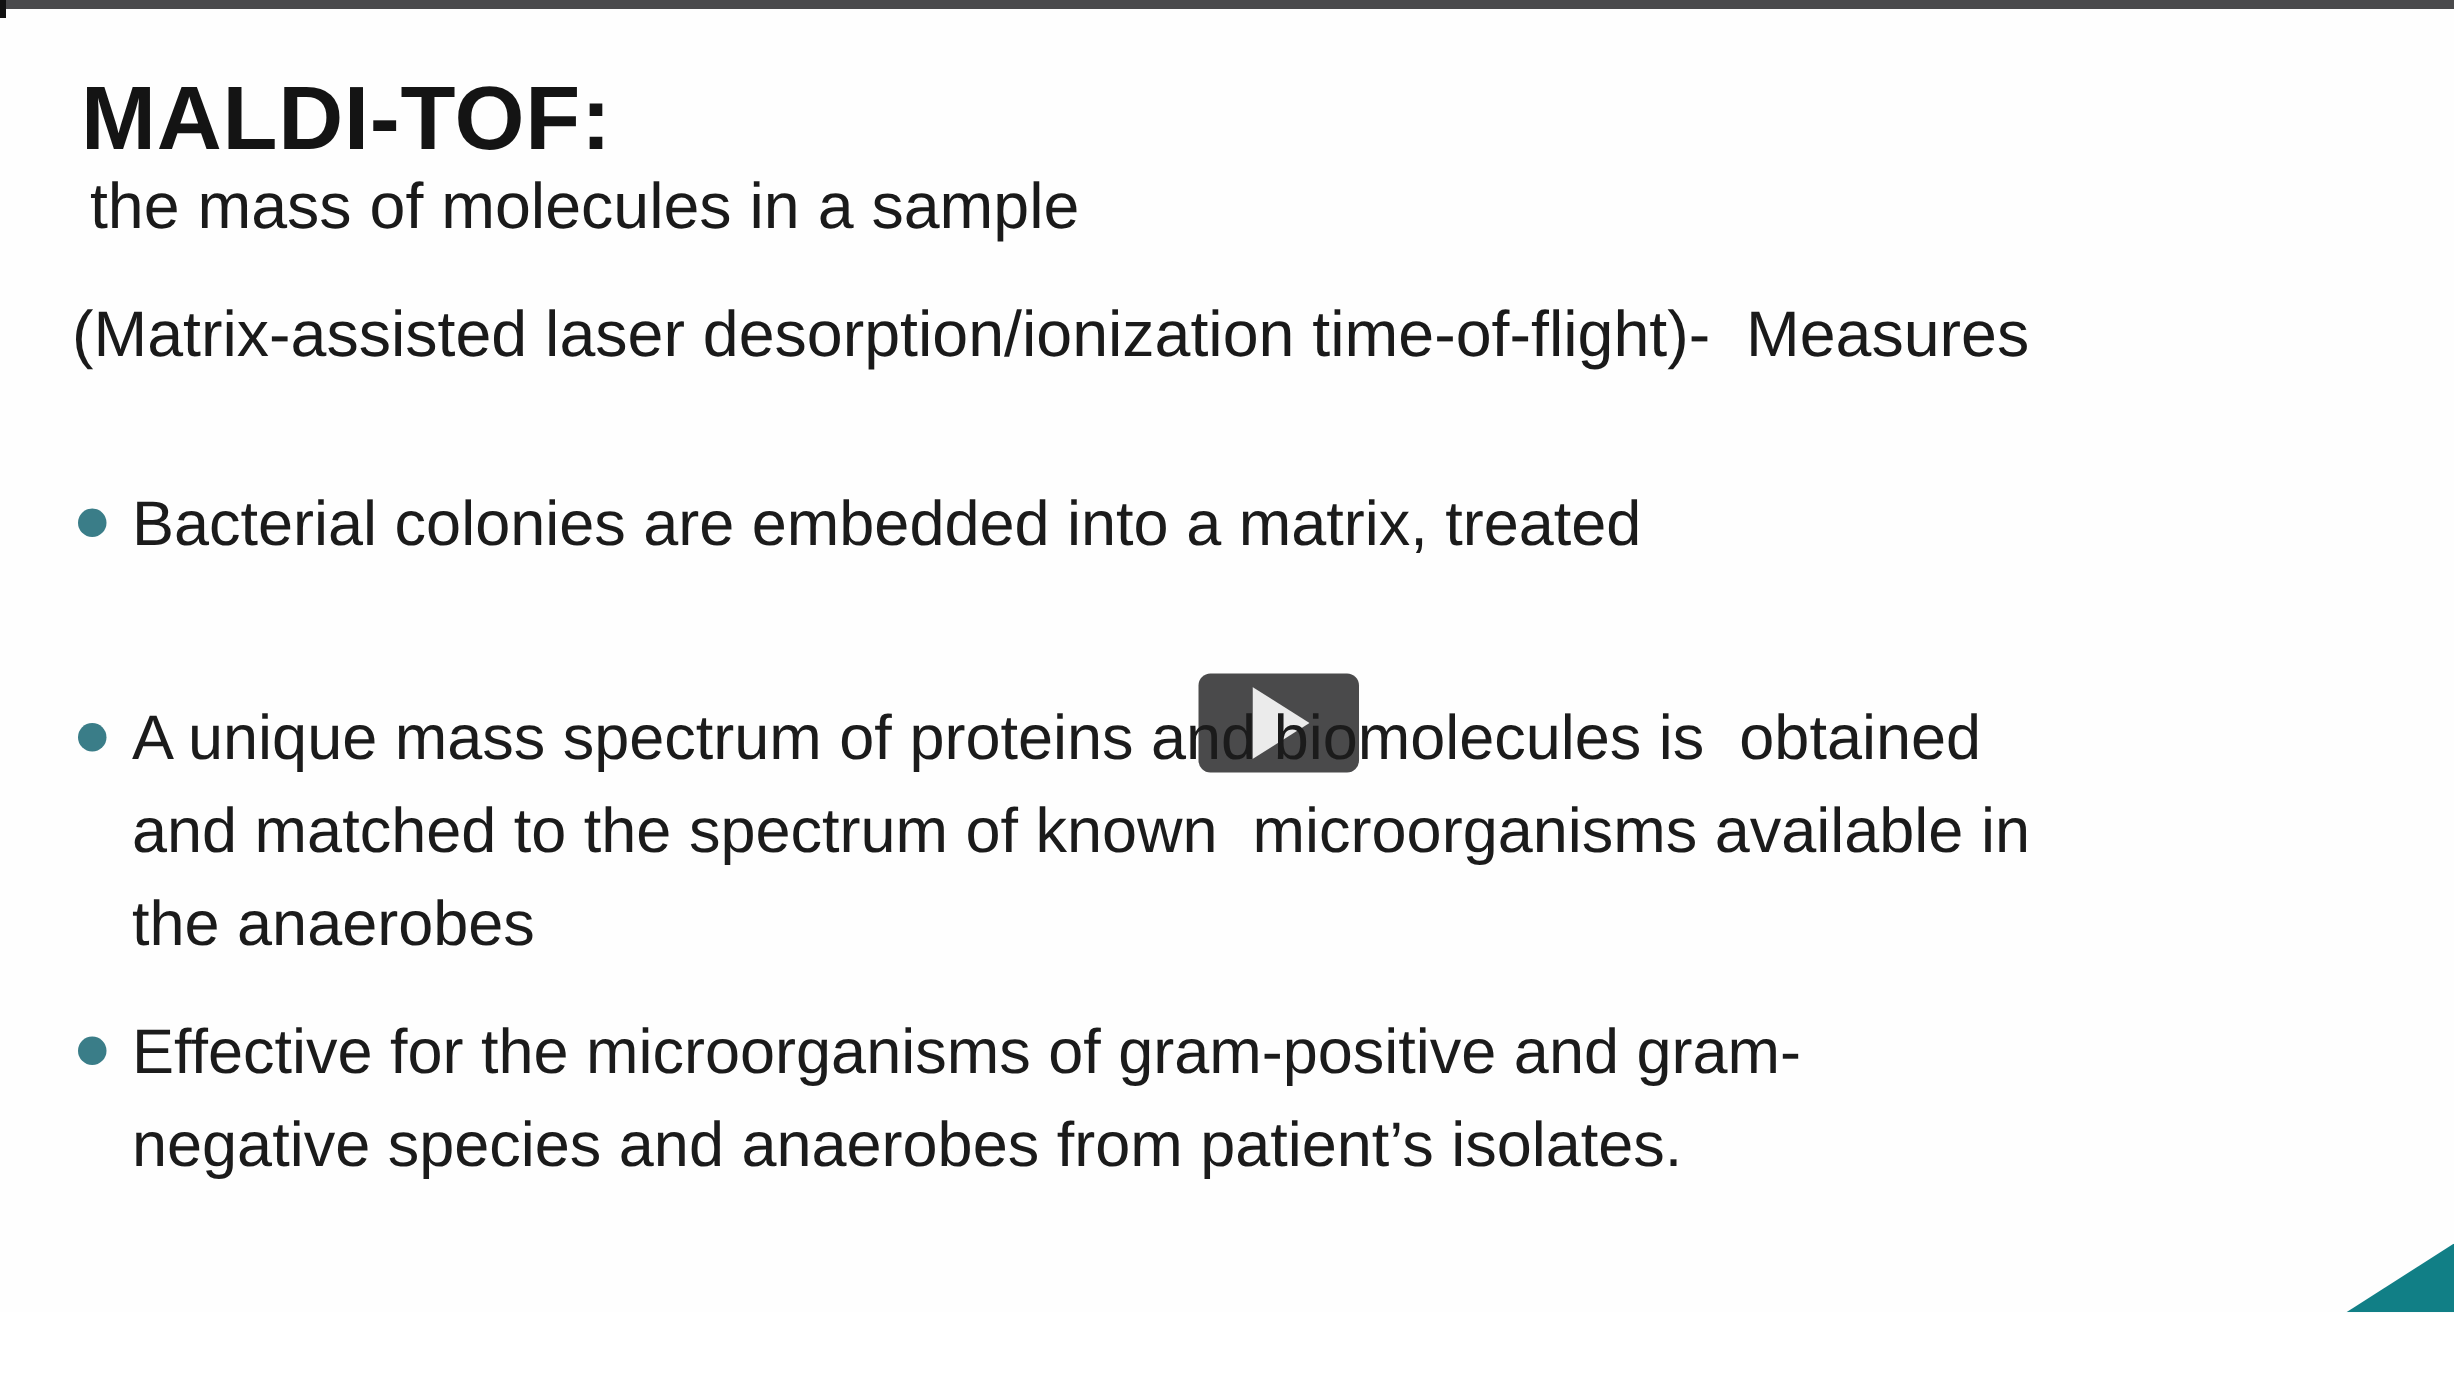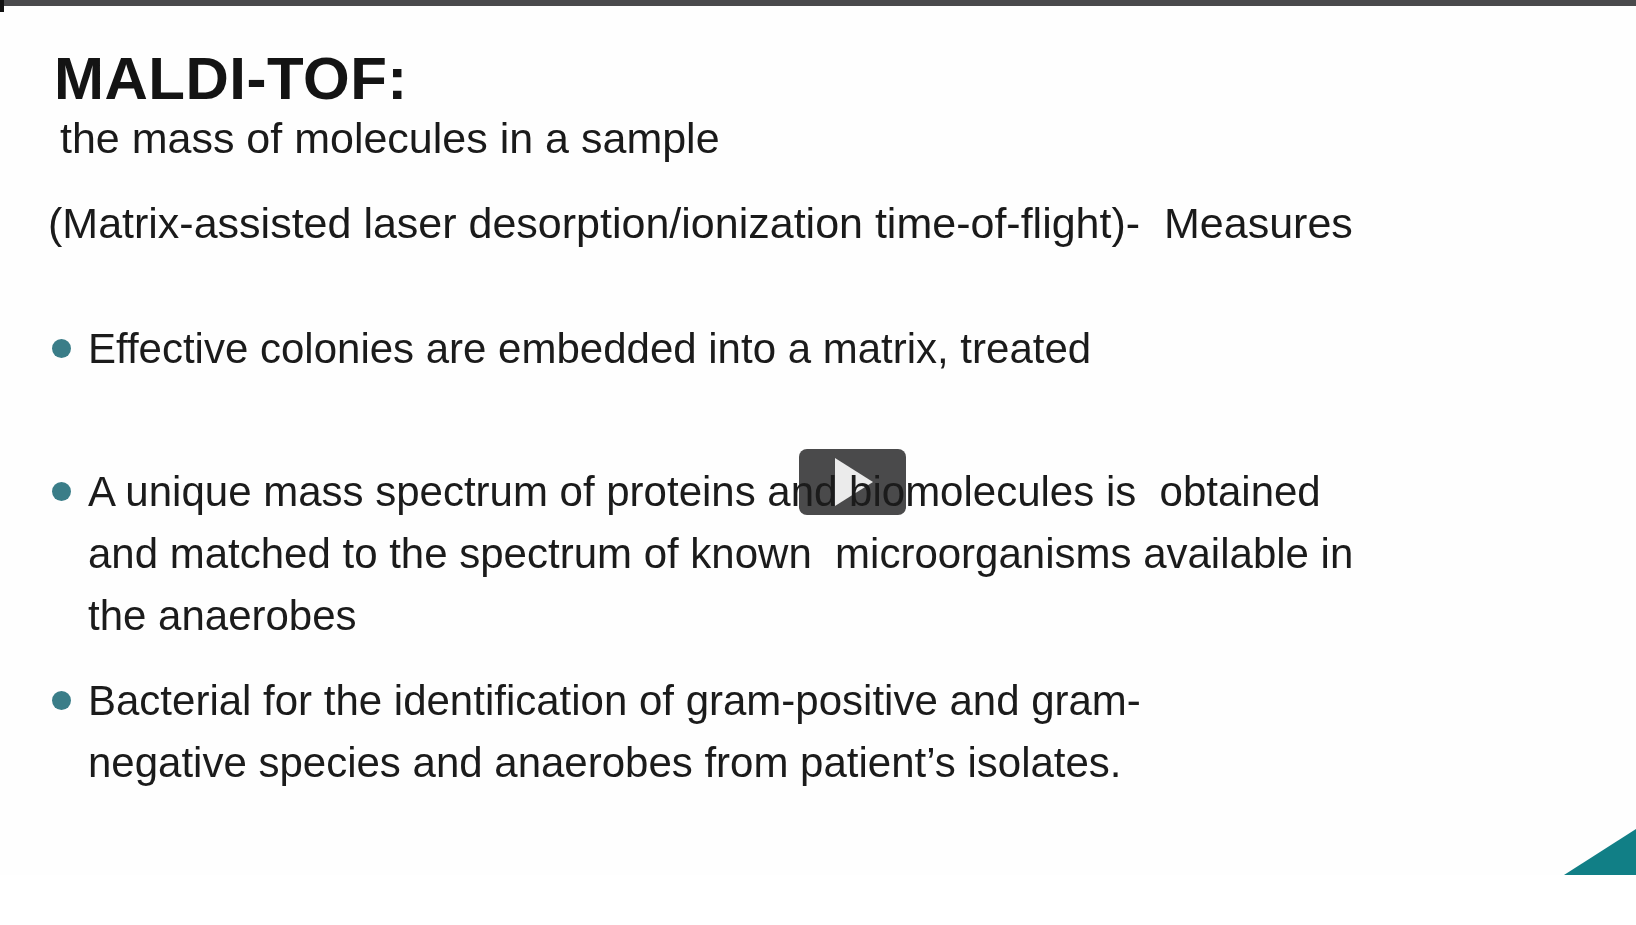--- a/index.html
+++ b/index.html
@@ -112,36 +112,36 @@
   <h1 class="title">MALDI-TOF:</h1>
 
   <div class="subtitle">
     <div class="line"> the mass of molecules in a sample</div>
     <div class="line">(Matrix-assisted laser desorption/ionization time-of-flight)-  Measures</div>
   </div>
 
   <div class="bullet bullet-1">
     <span class="dot"></span>
     <div class="lines">
-      <div class="line">Effective colonies are embedded into a matrix, treated</div>
+      <div class="line">Bacterial colonies are embedded into a matrix, treated</div>
     </div>
   </div>
 
   <div class="bullet bullet-2">
     <span class="dot"></span>
     <div class="lines">
       <div class="line">A unique mass spectrum of proteins and biomolecules is  obtained</div>
       <div class="line">and matched to the spectrum of known  microorganisms available in</div>
       <div class="line">the anaerobes</div>
     </div>
   </div>
 
   <div class="bullet bullet-3">
     <span class="dot"></span>
     <div class="lines">
-      <div class="line">Bacterial for the identification of gram-positive and gram-</div>
+      <div class="line">Effective for the microorganisms of gram-positive and gram-</div>
       <div class="line">negative species and anaerobes from patient’s isolates.</div>
     </div>
   </div>
 
   <div class="corner-triangle"></div>
 
 </div>
 
 </body></html>

